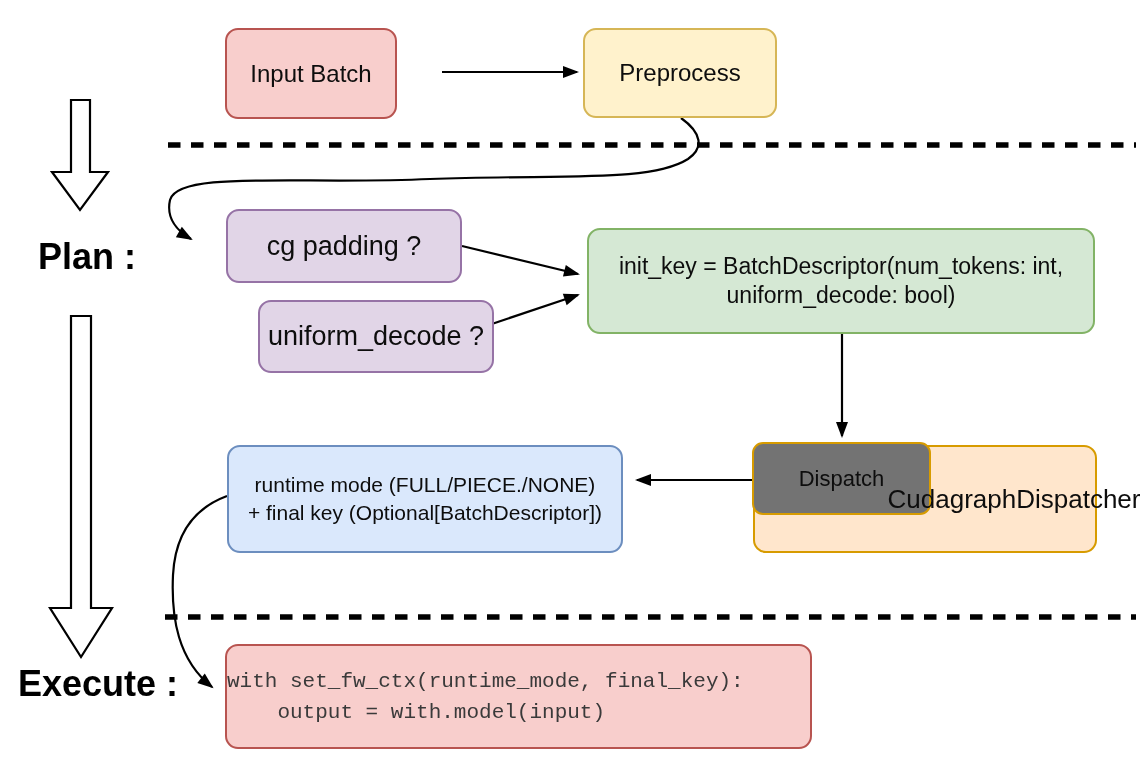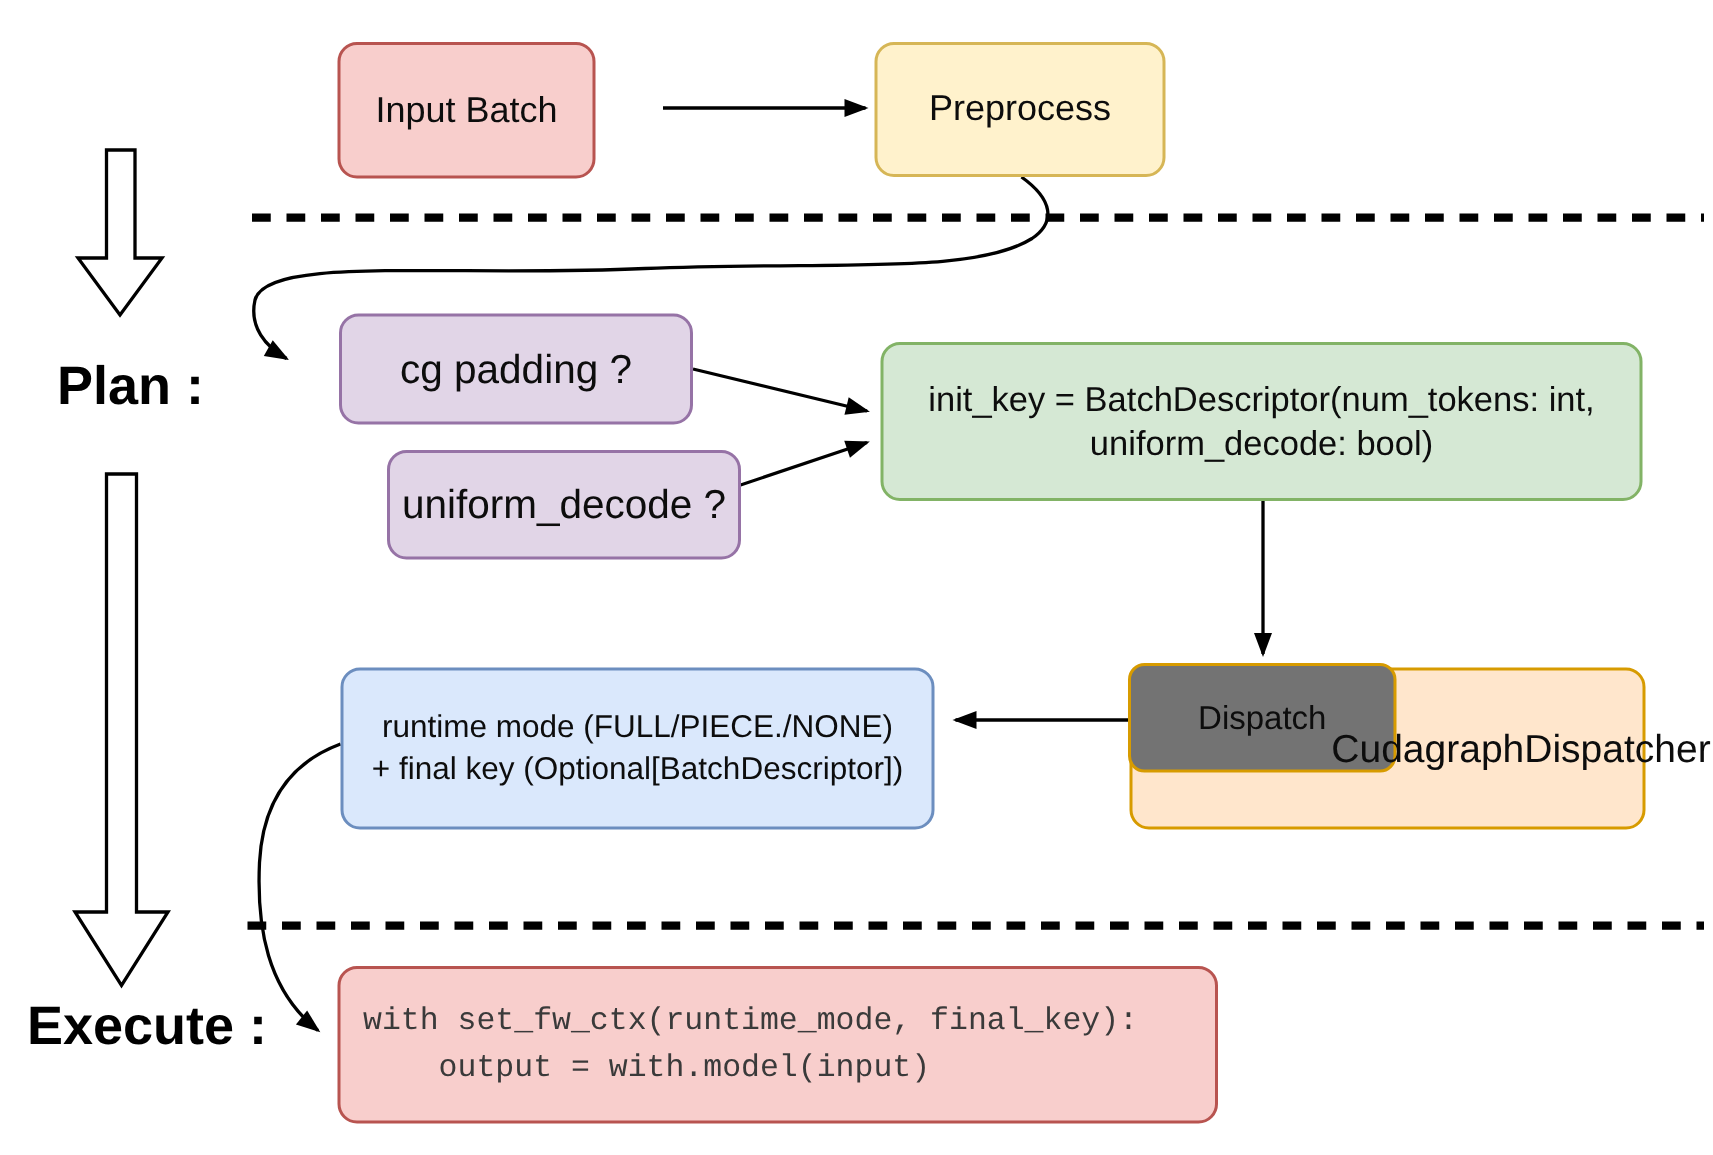--- a/index.html
+++ b/index.html
@@ -55,21 +55,21 @@
   .n-dispatch      { left: 752px; top: 442px; width: 179px; height: 73px;
                      background: #737373; border-color: #d79b00; font-size: 22px; border-radius: 11px; text-align: right; }
   .n-cuda-text     { left: 931px; top: 445px; width: 166px; height: 108px;
                      position: absolute; display: flex; 
                      align-items: center; justify-content: center; text-align: center;
                      font-size: 26px; line-height: 33px; color: #0d0d0d; }
   .n-runtime       { left: 227px; top: 445px; width: 396px; height: 108px;
                      background: #dae8fc; border-color: #6c8ebf; font-size: 21px; line-height: 28px; }
   .n-exec-code     { left: 225px; top: 644px; width: 587px; height: 105px;
                      background: #f8cecc; border-color: #b85450;
-                     align-items: flex-start; padding-left: 15px;
+                     align-items: flex-start; padding-left: 0;
                      font-family: "Liberation Mono", monospace;
                      font-size: 21px; line-height: 31px; color: #3a3a3a;
                      text-align: left; }
   .n-exec-code .line { white-space: pre; }
 </style>
 </head>
 <body>
 
 <div class="canvas">
 

